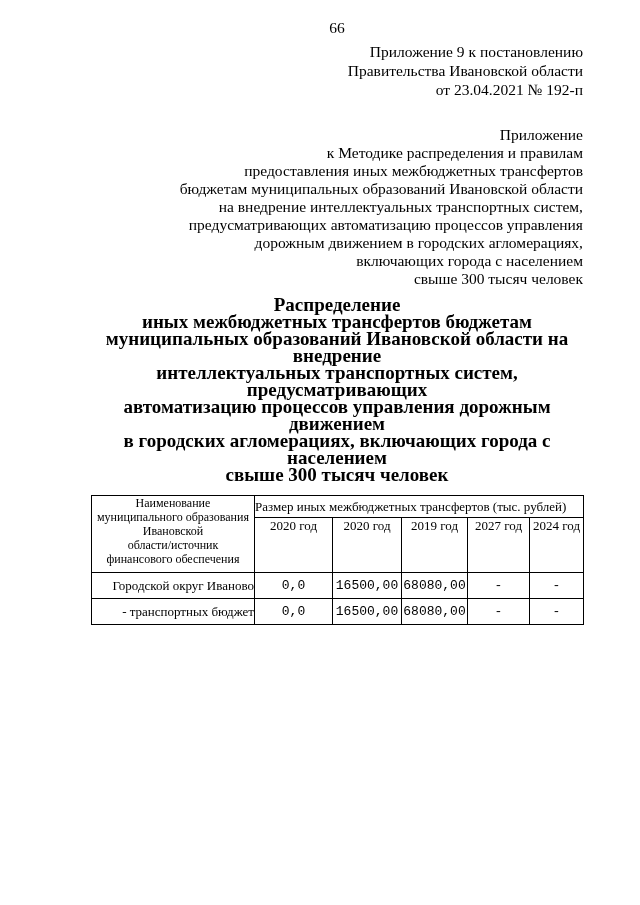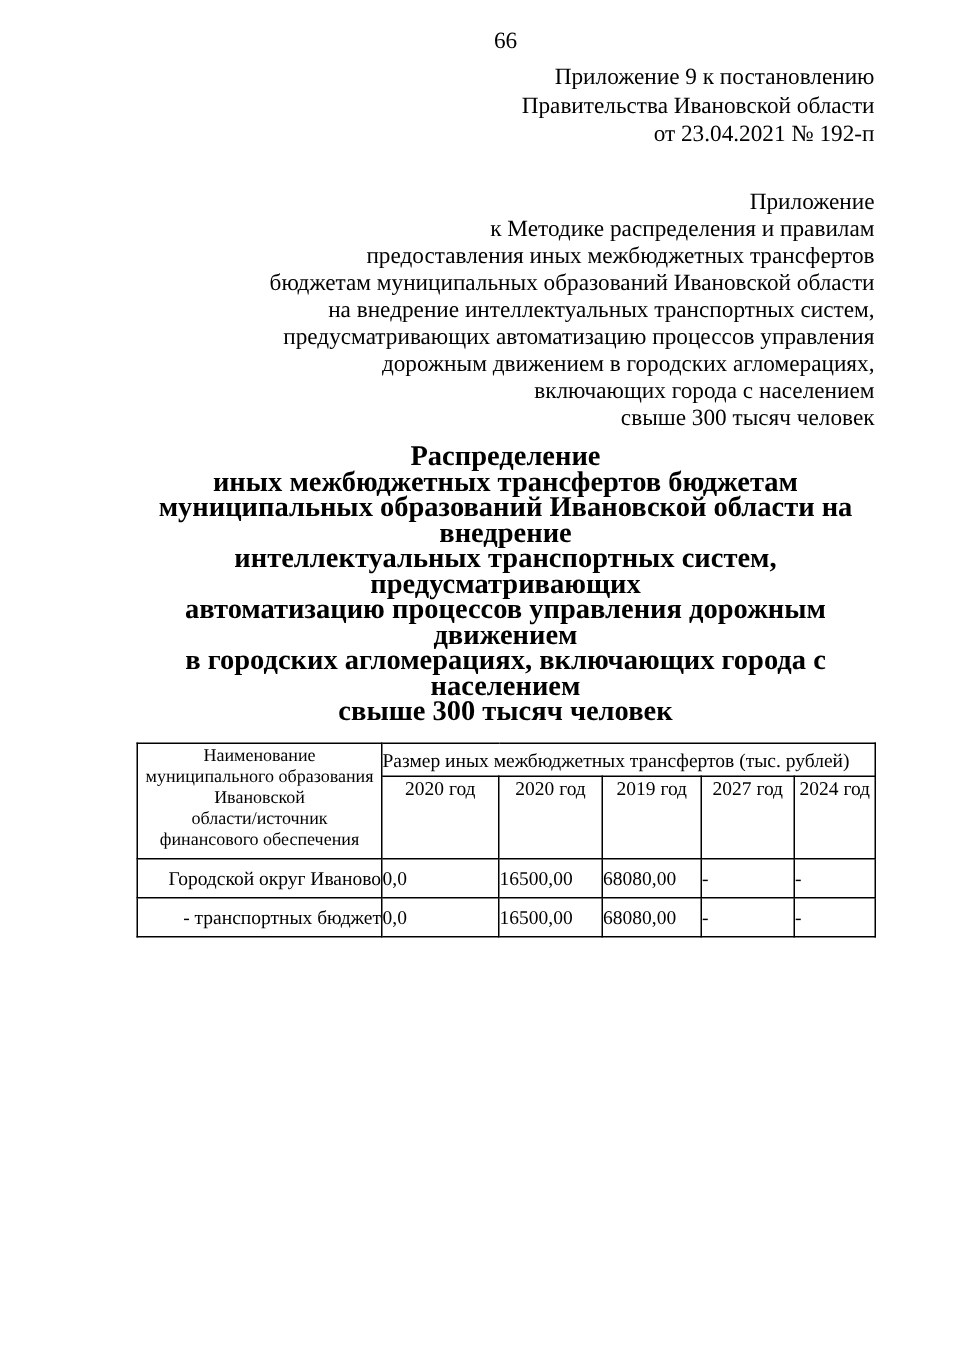--- a/index.html
+++ b/index.html
@@ -85,22 +85,23 @@
     line-height: 14px;
     padding-top: 2px;
   }
   tbody tr.data-row { height: 26px; }
   td.name-cell {
     text-align: right;
     vertical-align: middle;
     padding-left: 4px;
   }
   td.value-cell {
-    text-align: left;
+    text-align: center;
     vertical-align: middle;
+    font-family: Liberation Mono, monospace;
   }
 </style>
 </head>
 <body>
 
 <div class="page">
   <div class="content">
 
     <div class="page-number">66</div>
 

